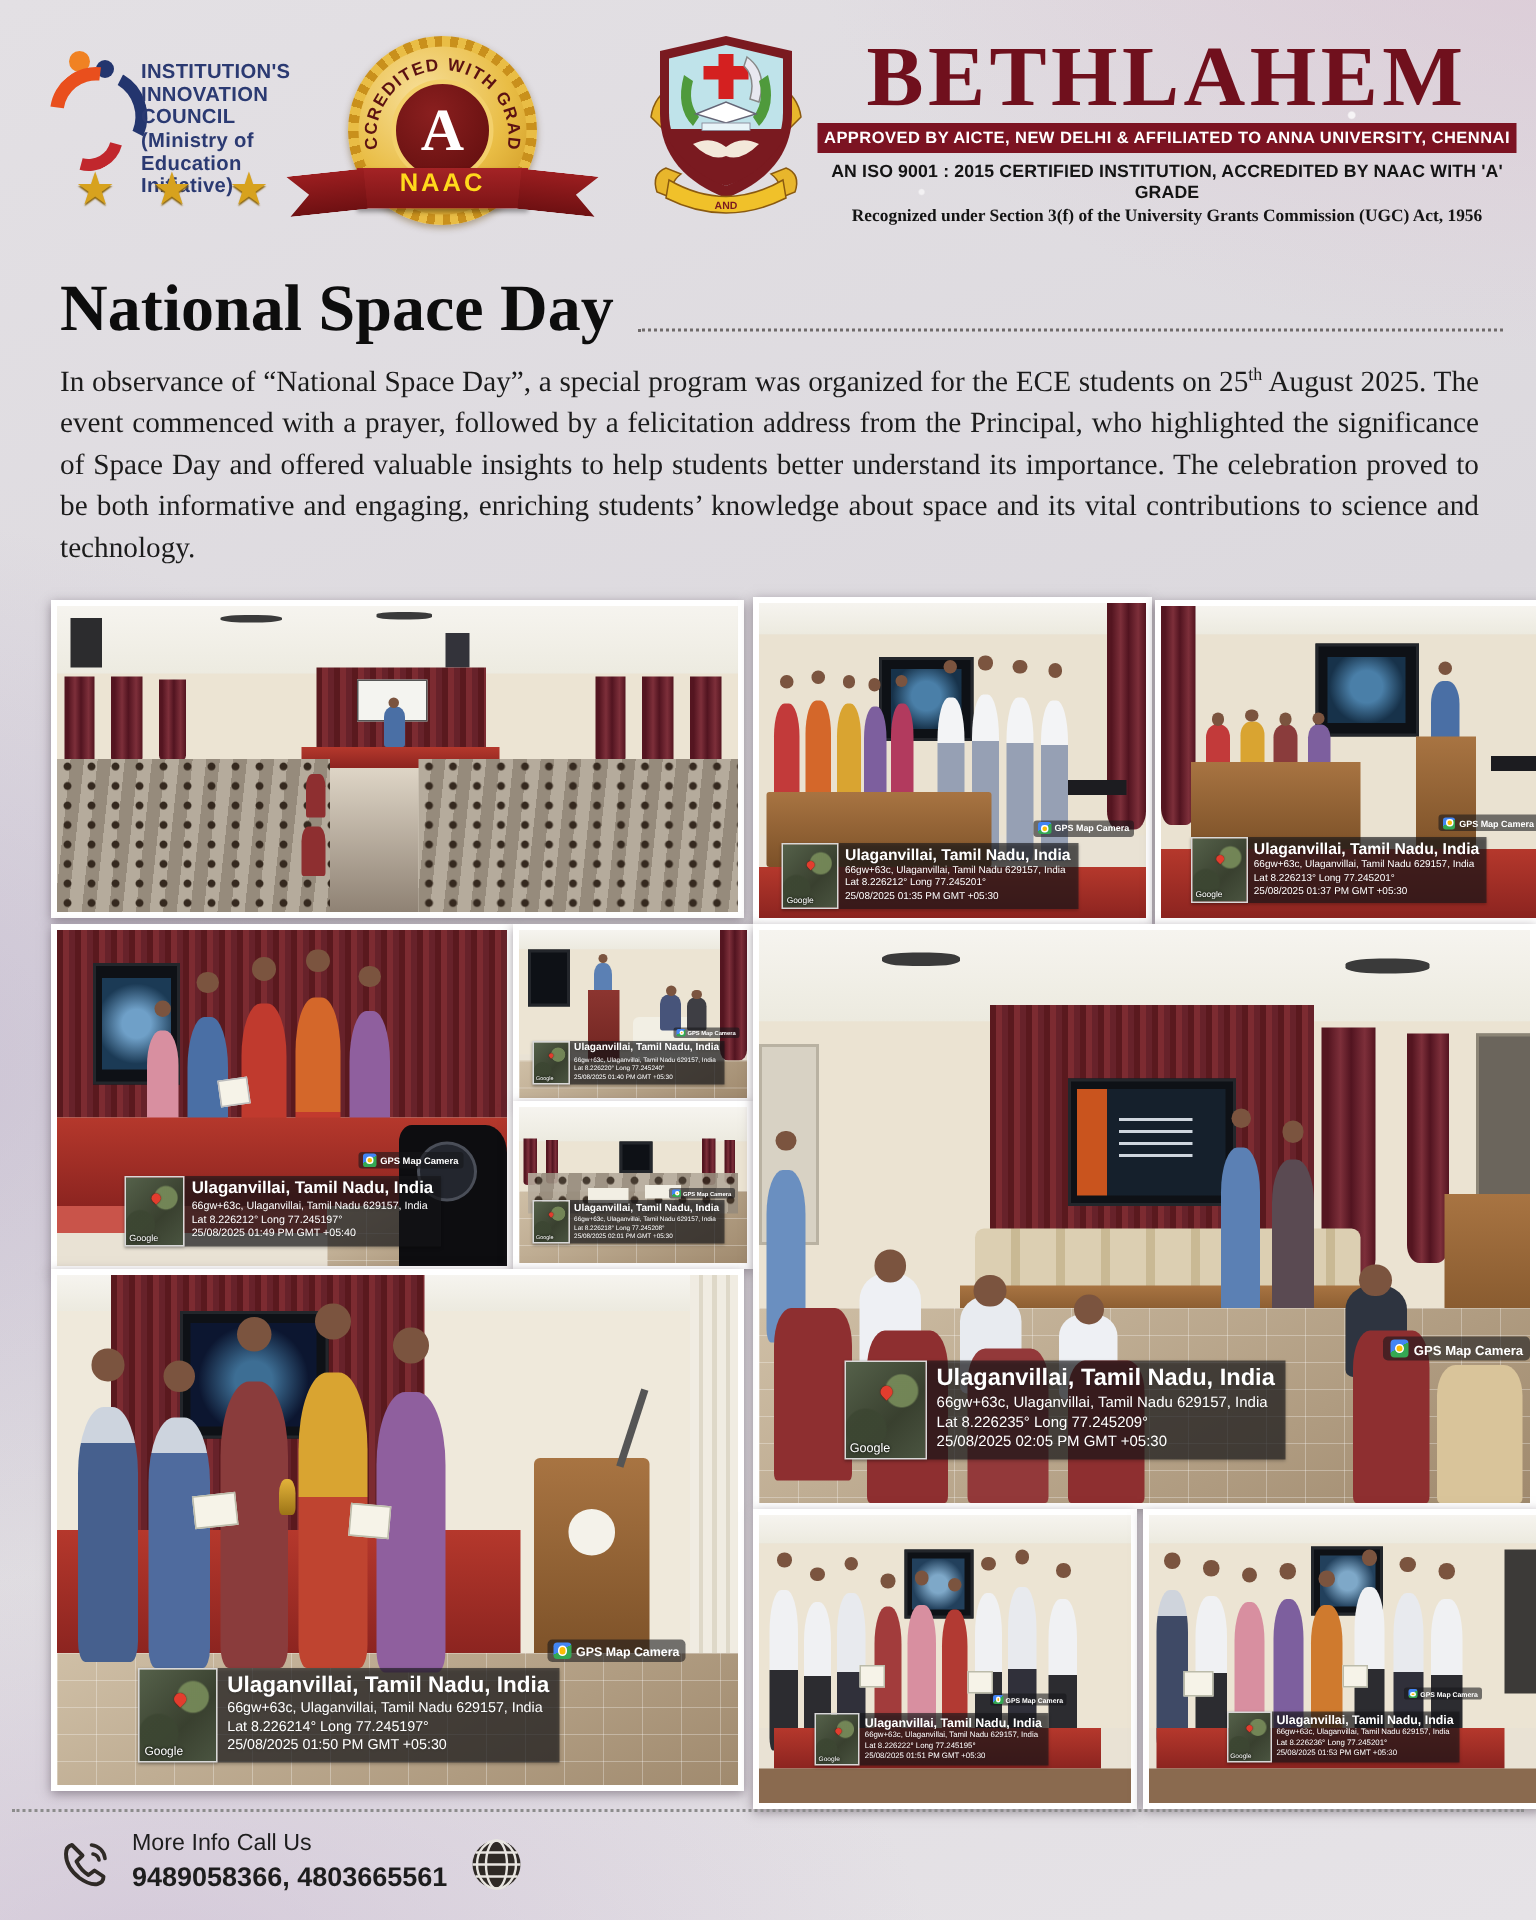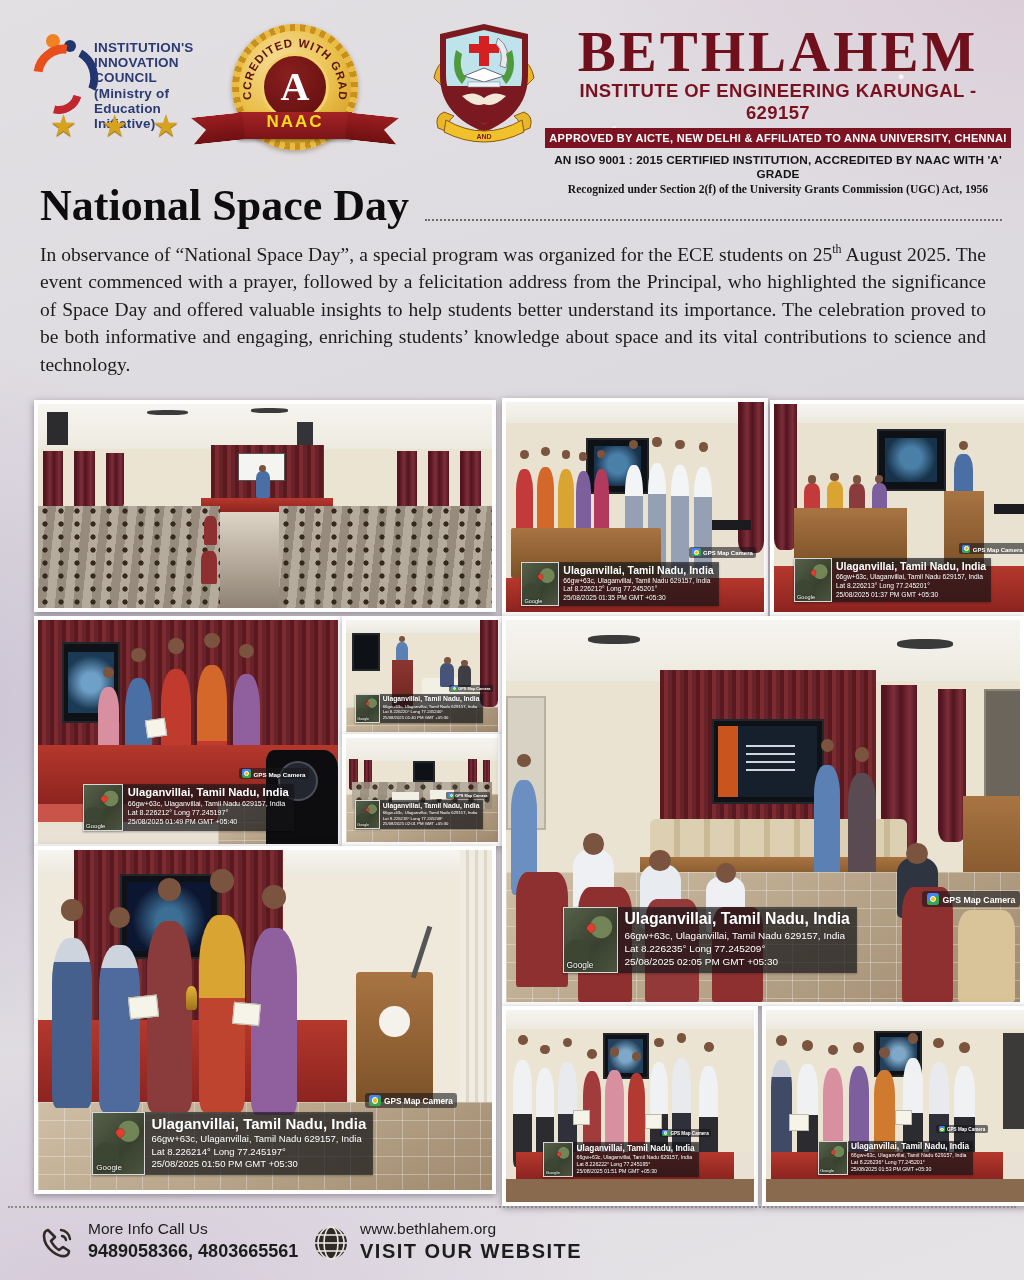--- a/index.html
+++ b/index.html
@@ -160,24 +160,23 @@
     <rect x="40" y="62" width="32" height="5" fill="#e8f4f8" stroke="#889" stroke-width=".6"></rect>
     <path d="M34 76 Q46 70 56 78 Q66 70 78 76 Q66 88 56 84 Q46 88 34 76 Z" fill="#f3e8da"></path>
     <path d="M10 108 Q6 96 16 92 L26 96 Q18 102 20 112 Z" fill="#e8b62c" stroke="#8a5a10" stroke-width="1"></path>
     <path d="M102 108 Q106 96 96 92 L86 96 Q94 102 92 112 Z" fill="#e8b62c" stroke="#8a5a10" stroke-width="1"></path>
     <path d="M18 100 Q56 122 94 100 L96 112 Q56 132 16 112 Z" fill="#f0c12a" stroke="#8a5a10" stroke-width="1"></path>
     <text x="56" y="119" font-size="7" font-weight="bold" fill="#7a1a20" text-anchor="middle">AND</text>
   </svg>
 
   <div class="inst">
     <div class="inst-name">BETHLAHEM</div>
-    <div class="inst-dept">INSTITUTE OF ENGINEERING KARUNGAL - 629157</div>
     <div class="inst-bar">APPROVED BY AICTE, NEW DELHI &amp; AFFILIATED TO ANNA UNIVERSITY, CHENNAI</div>
     <div class="inst-iso">AN ISO 9001 : 2015 CERTIFIED INSTITUTION, ACCREDITED BY NAAC WITH 'A' GRADE</div>
-    <div class="inst-ugc">Recognized under Section 2(f) of the University Grants Commission (UGC) Act, 1956</div>
+    <div class="inst-ugc">Recognized under Section 3(f) of the University Grants Commission (UGC) Act, 1956</div>
   </div>
 </div>
 
 <div class="title-row">
   <div class="title">National Space Day</div>
   <div class="dots"></div>
 </div>
 <div class="para"><span>In observance of “National Space Day”, a special program was organized for the ECE students on 25</span><sup>th</sup><span> August 2025. The event commenced with a prayer, followed by a felicitation address from the Principal, who highlighted the significance of Space Day and offered valuable insights to help students better understand its importance. The celebration proved to be both informative and engaging, enriching students’ knowledge about space and its vital contributions to science and technology.</span></div>
 
 <div class="photo" style="left:34px;top:400px;width:454px;height:204px;">
@@ -566,18 +565,14 @@
   <svg class="abs" style="left:312px;top:12px;" width="38" height="38" viewBox="0 0 38 38">
     <circle cx="19" cy="19" r="16" fill="#2f2a26"></circle>
     <g stroke="#e8e5e0" stroke-width="1.6" fill="none">
       <ellipse cx="19" cy="19" rx="7" ry="16"></ellipse>
       <ellipse cx="19" cy="19" rx="13" ry="16"></ellipse>
       <line x1="3" y1="19" x2="35" y2="19"></line>
       <line x1="5" y1="11" x2="33" y2="11"></line>
       <line x1="5" y1="27" x2="33" y2="27"></line>
     </g>
   </svg>
-  <div class="abs" style="left:360px;top:8px;">
-    <div class="foot-t1">www.bethlahem.org</div>
-    <div class="foot-cta">VISIT OUR WEBSITE</div>
-  </div>
 
 </div>
 
 </body></html>

